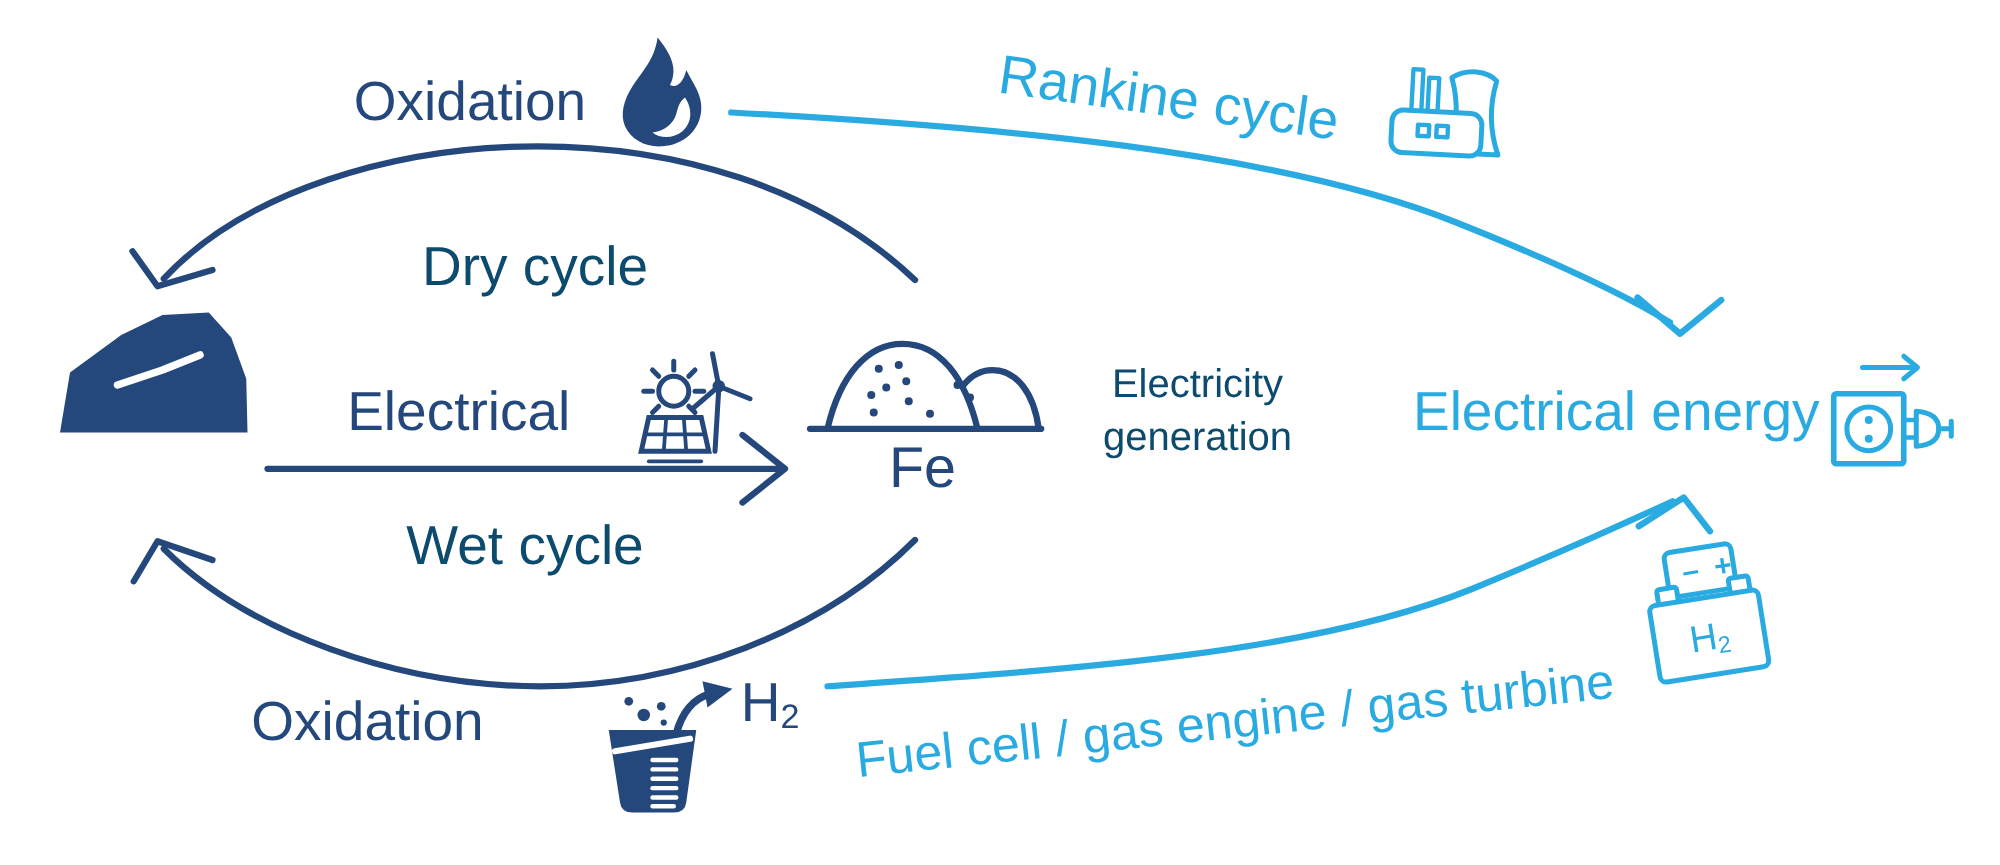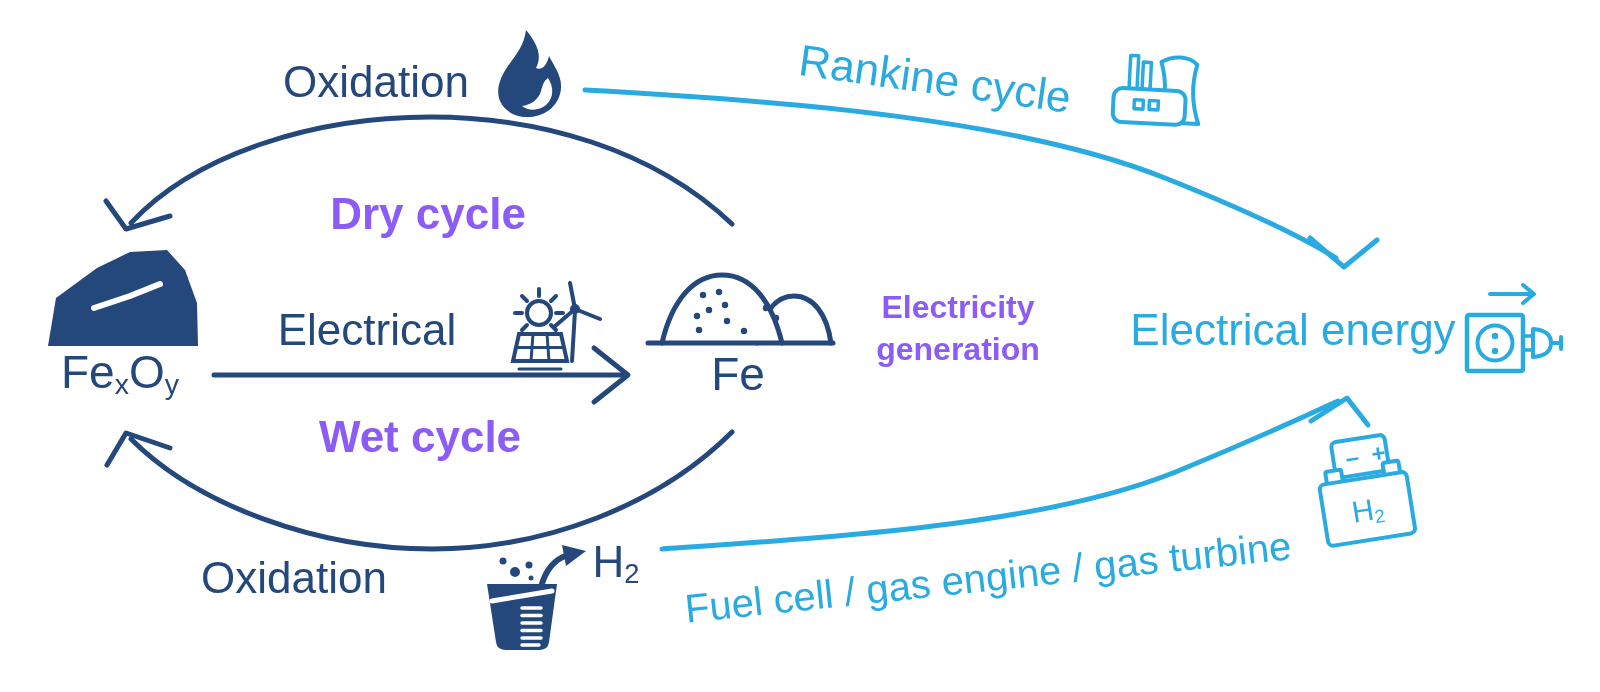--- a/index.html
+++ b/index.html
@@ -3,21 +3,21 @@
 <meta charset="utf-8">
 <style>
   html,body{margin:0;padding:0;background:#ffffff;}
   #canvas{
     position:relative;width:1600px;height:684px;background:#ffffff;
     overflow:hidden;font-family:"Liberation Sans",sans-serif;
   }
   #diagram-svg{position:absolute;left:0;top:0;}
   .lbl{position:absolute;white-space:nowrap;transform:translate(-50%,-50%);line-height:1.05;}
   .navy{color:#24487B;}
-  .teal{color:#8b5cf6;font-weight:bold;}
+  .teal{color:#0c4a6e;font-weight:normal;}
   .blue{color:#29ABE2;}
   .f44{font-size:44px;}
   .f46{font-size:46px;}
   .f42{font-size:32px;}
   .f40{font-size:40px;}
   .sub{font-size:62%;vertical-align:-20%;}
   .rot8{transform:translate(-50%,-50%) rotate(8deg);}
   .rotm6{transform:translate(-50%,-50%) rotate(-6deg);}
   .rotm9{transform:translate(-50%,-50%) rotate(-9deg);}
   .gen{line-height:1.32;text-align:center;}
@@ -166,23 +166,20 @@
   <div class="lbl navy f44" style="left:376px;top:82px;">Oxidation</div>
 
   <div class="lbl teal f44" style="left:428px;top:214px;">Dry cycle</div>
 
   <div class="lbl navy f44" style="left:367px;top:330px;">Electrical</div>
 
   <div class="lbl teal f44" style="left:420px;top:437px;">Wet cycle</div>
 
   <div class="lbl navy f44" style="left:294px;top:578px;">Oxidation</div>
 
-  <div class="lbl navy f46" style="left:120px;top:374px;">
-    <span>Fe</span><span class="sub">x</span><span>O</span><span class="sub">y</span>
-  </div>
 
   <div class="lbl navy f46" style="left:738px;top:374px;">Fe</div>
 
   <div class="lbl navy f44" style="left:616px;top:564px;">
     <span>H</span><span class="sub">2</span>
   </div>
 
   <div class="lbl teal f42 gen" style="left:958px;top:328px;">
     <div>Electricity</div>
     <div>generation</div>

